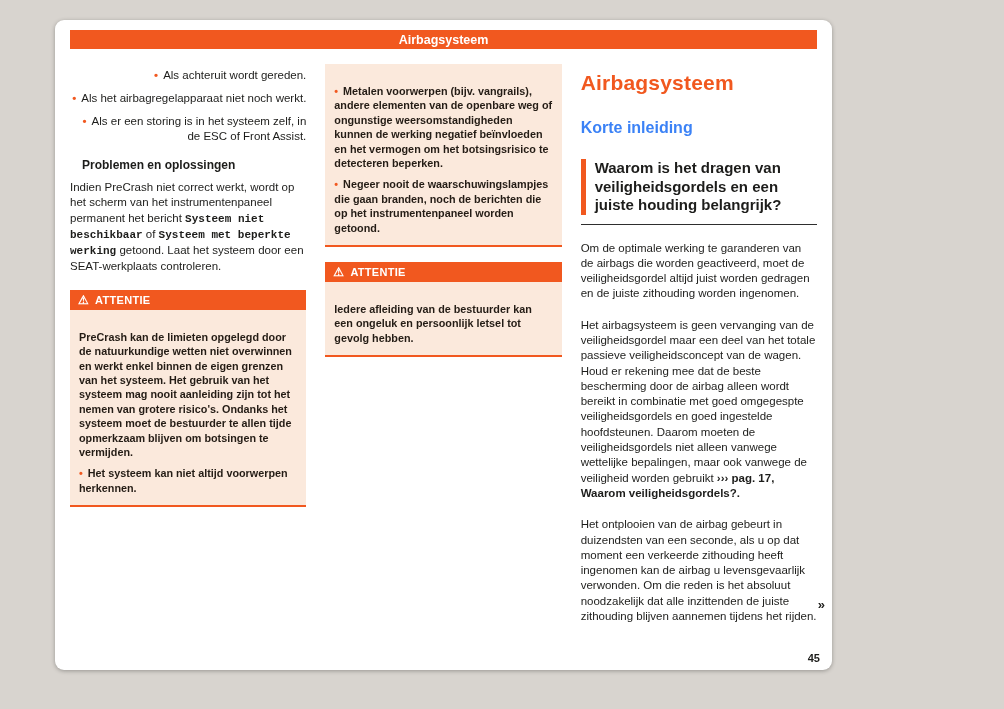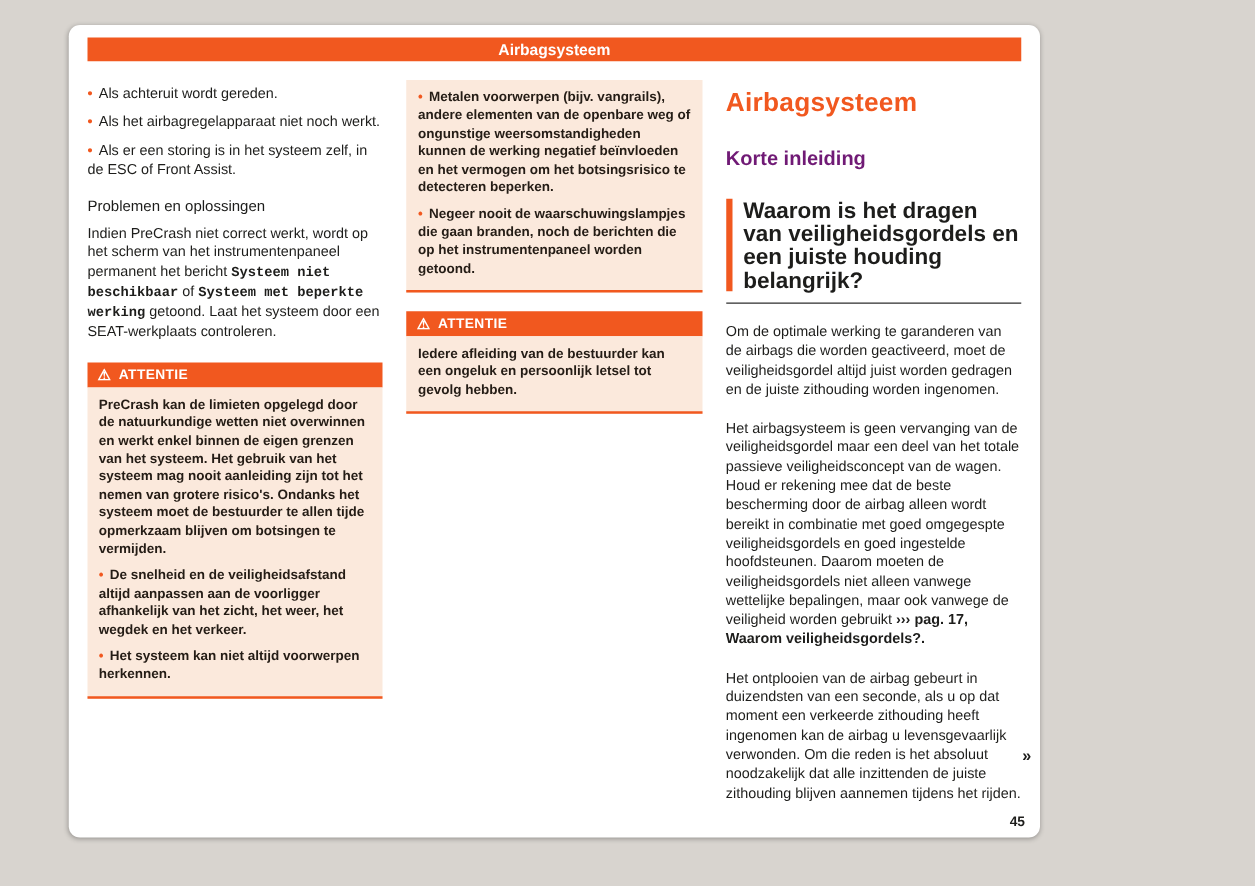--- a/index.html
+++ b/index.html
@@ -49,48 +49,49 @@
     font-size: 11px;
   }
   .seg-b { font-weight: 700; }
 
   
   ul.plain-list { list-style: none; margin: 4px 0 0 0; padding: 0; }
   ul.plain-list li {
     font-size: 11.5px;
     line-height: 15px;
     margin-bottom: 8px;
+    text-align: right;
   }
   .b-dot { color: #f1581f; font-weight: 700; margin-right: 5px; }
 
   .section-heading {
     font-size: 12px;
-    font-weight: 400;
-    margin: 14px 0 8px 0;
+    font-weight: 700;
+    margin: 14px 0 8px 12px;
   }
 
   
   .attention { margin-top: 15px; }
   .attention-header {
     height: 20px;
     background: #f1581f;
     color: #ffffff;
     font-size: 11px;
     font-weight: 700;
     display: flex;
     align-items: center;
     gap: 6px;
     padding: 0 8px;
     letter-spacing: 0.3px;
   }
   .warn-icon { font-size: 12px; line-height: 1; }
   .attention-body {
     background: #fbe9dc;
     border-bottom: 2px solid #f1581f;
-    padding: 7px 9px 10px 9px;
+    padding: 20px 9px 10px 9px;
     font-size: 10.8px;
     font-weight: 700;
     line-height: 14.4px;
     color: #241c15;
   }
   .attention-body p { margin: 0; }
   ul.att-list { list-style: none; margin: 7px 0 0 0; padding: 0; }
   ul.att-list li { margin-top: 7px; }
   ul.att-list li:first-child { margin-top: 0; }
   .att-cont { margin-top: 0; }
@@ -98,33 +99,33 @@
 
   
   .chapter-title {
     color: #f1581f;
     font-size: 21px;
     font-weight: 700;
     margin: 7px 0 0 0;
     letter-spacing: 0.2px;
   }
   .section-title {
-    color: #701a75;
+    color: #3b82f6;
     font-size: 16px;
     font-weight: 700;
     margin: 24px 0 0 0;
   }
   .question-block {
     margin-top: 22px;
     border-left: 5px solid #f1581f;
     padding-left: 9px;
   }
   .question-block h3 {
     margin: 0;
-    font-size: 18px;
+    font-size: 15px;
     font-weight: 700;
     line-height: 18.5px;
   }
   .rule {
     margin-top: 9px;
     border-top: 1.5px solid #2e2e2e;
     height: 0;
   }
   .rc-para { margin-top: 16px; }
 
@@ -164,21 +165,20 @@
       <p class="body-text"><span class="seg-n">Indien PreCrash niet correct werkt, wordt op het scherm van het instrumentenpaneel permanent het bericht </span><span class="seg-m">Systeem niet beschikbaar</span><span class="seg-n"> of </span><span class="seg-m">Systeem met beperkte werking</span><span class="seg-n"> getoond. Laat het systeem door een SEAT-werkplaats controleren.</span></p>
 
       <div class="attention">
         <div class="attention-header">
           <span class="warn-icon">⚠</span>
           <span>ATTENTIE</span>
         </div>
         <div class="attention-body">
           <p>PreCrash kan de limieten opgelegd door de natuurkundige wetten niet overwinnen en werkt enkel binnen de eigen grenzen van het systeem. Het gebruik van het systeem mag nooit aanleiding zijn tot het nemen van grotere risico's. Ondanks het systeem moet de bestuurder te allen tijde opmerkzaam blijven om botsingen te vermijden.</p>
           <ul class="att-list">
-            <li><span class="b-dot">•</span><span>De snelheid en de veiligheidsafstand altijd aanpassen aan de voorligger afhankelijk van het zicht, het weer, het wegdek en het verkeer.</span></li>
             <li><span class="b-dot">•</span><span>Het systeem kan niet altijd voorwerpen herkennen.</span></li>
           </ul>
         </div>
       </div>
     </div>
 
     <div class="col">
       <div class="attention-body att-cont">
         <ul class="att-list">
           <li><span class="b-dot">•</span><span>Metalen voorwerpen (bijv. vangrails), andere elementen van de openbare weg of ongunstige weersomstandigheden kunnen de werking negatief beïnvloeden en het vermogen om het botsingsrisico te detecteren beperken.</span></li>

